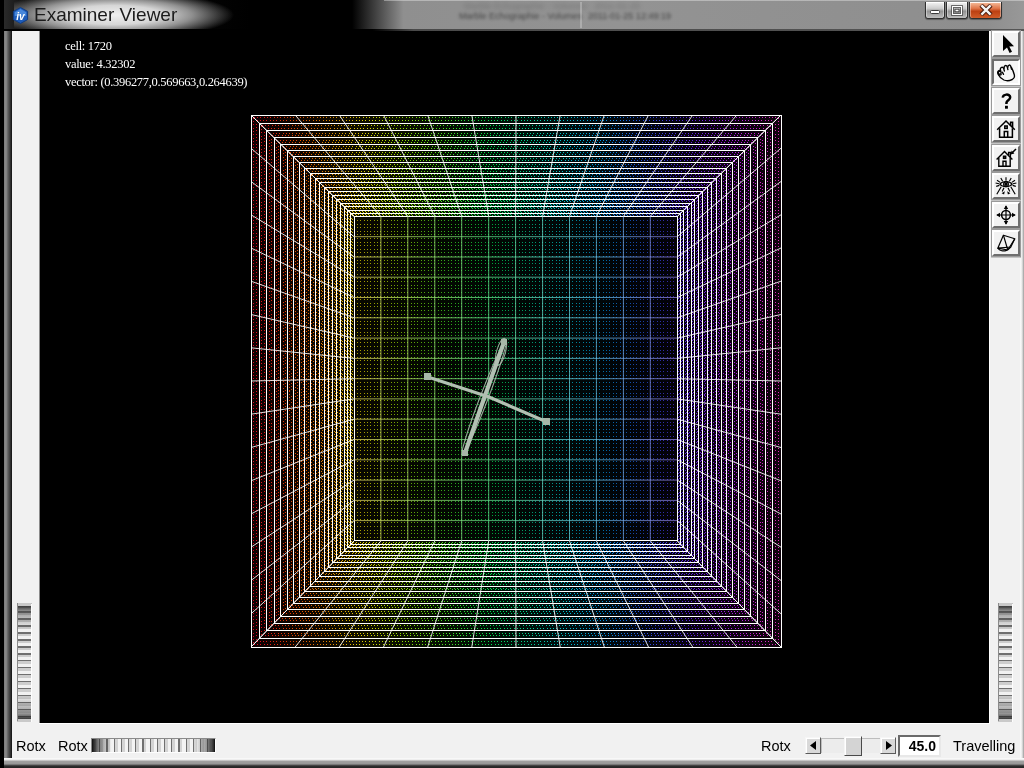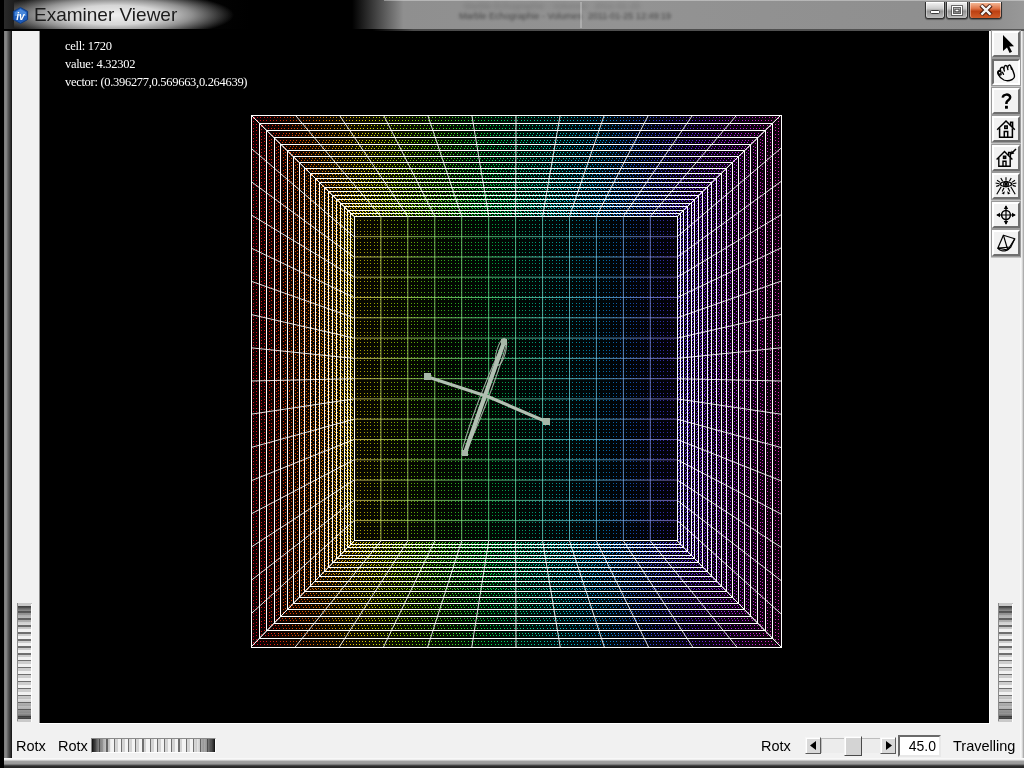--- a/index.html
+++ b/index.html
@@ -51,21 +51,21 @@
 
 .abtn{position:absolute;top:737px;width:16px;height:17px;background:#d9d9d9;
  border:1px solid;border-color:#f6f6f6 #5a5a5a #5a5a5a #f6f6f6;box-shadow:inset 1px 1px 0 #fff;
  display:flex;align-items:center;justify-content:center}
 #ztrack{position:absolute;left:817px;top:738px;width:59px;height:15px;background:#ececec;
  box-shadow:inset 1px 1px 0 #bdbdbd}
 #zthumb{position:absolute;left:840px;top:736px;width:18px;height:20px;background:#d4d4d4;
  border:1px solid;border-color:#f6f6f6 #4a4a4a #4a4a4a #f6f6f6;box-shadow:inset 1px 1px 0 #fff}
 #zfield{position:absolute;left:894px;top:735px;width:43px;height:22px;background:#fff;
  border:2px solid;border-color:#6a6a6a #e8e8e8 #e8e8e8 #6a6a6a;
- font-weight:normal;font-size:14px;color:#000;text-align:right;line-height:18px;padding-right:3px}
+ font-weight:bold;font-size:14px;color:#000;text-align:right;line-height:18px;padding-right:3px}
 
 .tb{position:absolute;left:988px;width:28px;height:26px;background:#f2f2f2;
  border:2px solid;border-color:#ffffff #6e6e6e #6e6e6e #ffffff;box-shadow:0 0 0 1px #9a9a9a;
  display:flex;align-items:center;justify-content:center}
 .tbp{border-color:#6e6e6e #ffffff #ffffff #6e6e6e;background:#f6f6f6}
 #btncol{position:absolute;left:987px;top:31px;width:30px;height:227px;background:#c4c4c4}
 </style></head><body>
 <div id="win">
   <div id="title"></div>
   <div id="tglow"></div>

